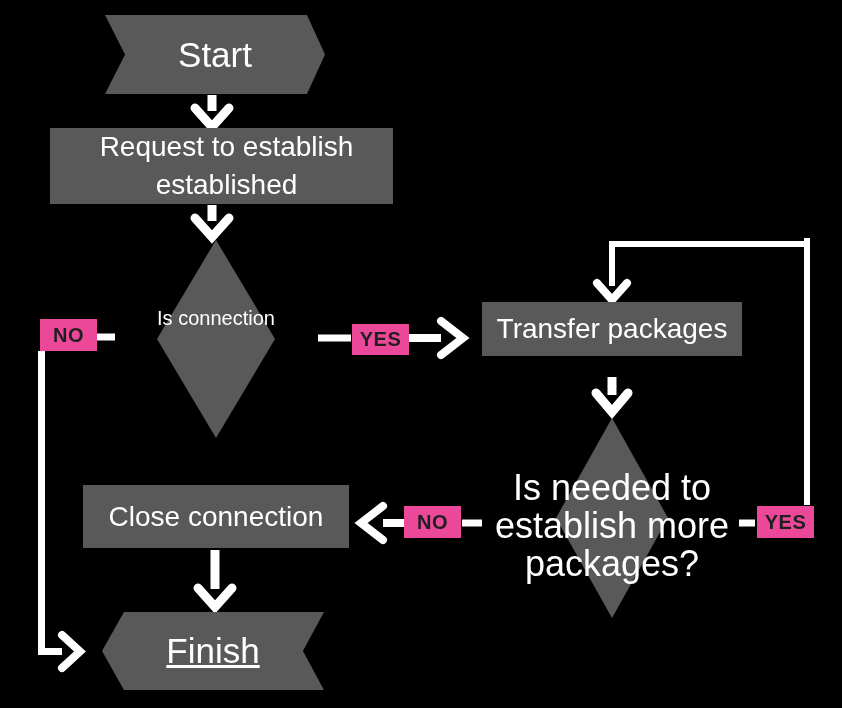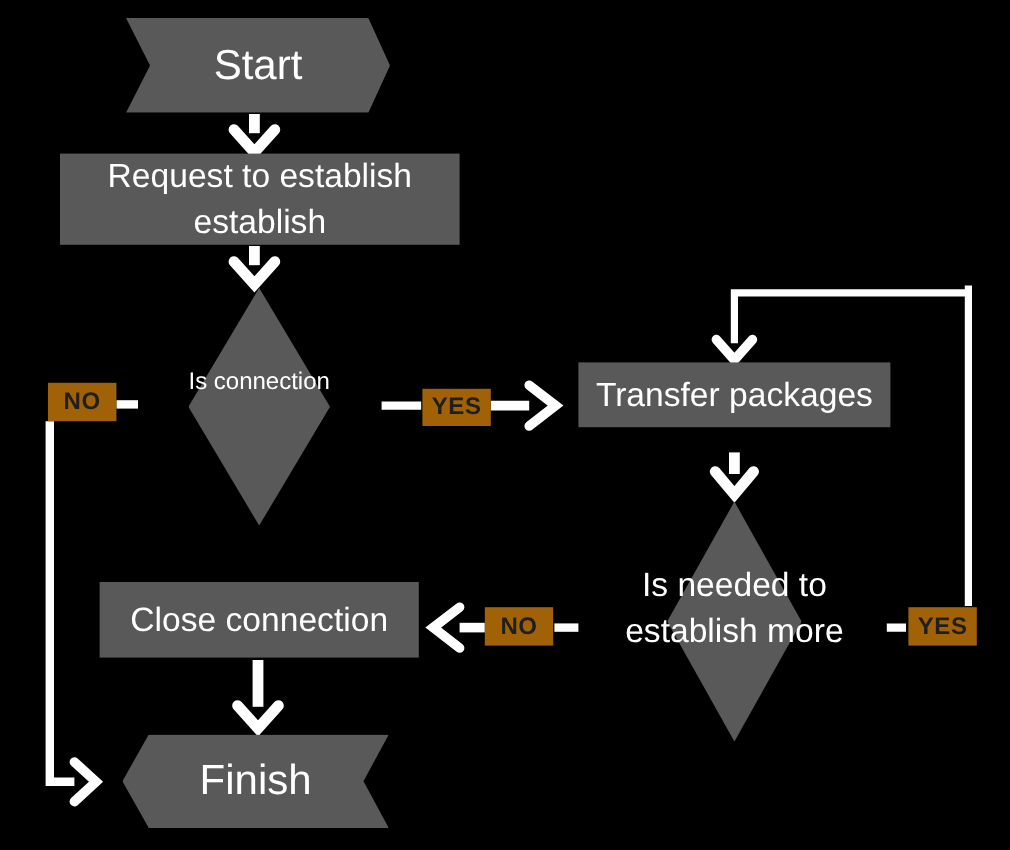--- a/index.html
+++ b/index.html
@@ -29,48 +29,49 @@
     justify-content: center;
     text-align: center;
   }
   .process { font-size: 28px; line-height: 38px; }
   .banner  { font-size: 35px; }
   .banner-start {
     clip-path: polygon(0% 0%, 91.8% 0%, 100% 50%, 91.8% 100%, 0% 100%, 9.1% 50%);
   }
   .banner-finish {
     clip-path: polygon(9.9% 0%, 100% 0%, 90.5% 50%, 100% 100%, 9.9% 100%, 0% 50%);
+    text-decoration: underline;
   }
   .diamond {
     position: absolute;
     background: #595959;
     clip-path: polygon(50% 0%, 100% 50%, 50% 100%, 0% 50%);
   }
   .diamond-text {
     position: absolute;
     color: #ffffff;
     text-align: center;
   }
   .diamond-text.d1 { font-size: 20px; line-height: 42px; }
-  .diamond-text.d2 { font-size: 28px; line-height: 38px; }
+  .diamond-text.d2 { font-size: 36px; line-height: 38px; }
   .diamond-text span, .process span { display: block; }
   .tag {
     position: absolute;
-    background: #a16207;
+    background: #ec4899;
     color: #1f1f1f;
     font-weight: 700;
     font-size: 20px;
     display: flex;
     align-items: center;
     justify-content: center;
     letter-spacing: 0.5px;
   }
   
   #n-start    { left: 105px; top: 15px;  width: 220px; height: 79px; }
-  #n-request  { left: 50px;  top: 128px; width: 333px; height: 76px; }
+  #n-request  { left: 50px;  top: 128px; width: 333px; height: 76px; padding-left: 10px; }
   #n-d1       { left: 157px; top: 240px; width: 118px; height: 198px; }
   #t-d1       { left: 96px;  top: 297px; width: 240px; }
   #n-transfer { left: 482px; top: 302px; width: 260px; height: 54px; }
   #n-d2       { left: 556px; top: 418px; width: 112px; height: 200px; }
   #t-d2       { left: 492px; top: 469px; width: 240px; }
   #n-close    { left: 83px;  top: 485px; width: 266px; height: 63px; }
   #n-finish   { left: 102px; top: 612px; width: 222px; height: 78px; }
   
   #tag-no1  { left: 40px;  top: 319px; width: 57px; height: 32px; }
   #tag-yes1 { left: 352px; top: 324px; width: 57px; height: 31px; }
@@ -149,37 +150,38 @@
     </g>
   </svg>
 
   <div class="node banner banner-start" id="n-start">
     <span>Start</span>
   </div>
 
   <div class="node process" id="n-request">
     <div>
       <span>Request to establish</span>
-      <span>establish</span>
+      <span>established</span>
     </div>
   </div>
 
   <div class="diamond" id="n-d1"></div>
   <div class="diamond-text d1" id="t-d1">
     <span>Is connection</span>
   </div>
 
   <div class="node process" id="n-transfer">
     <span>Transfer packages</span>
   </div>
 
   <div class="diamond" id="n-d2"></div>
   <div class="diamond-text d2" id="t-d2">
     <span>Is needed to</span>
     <span>establish more</span>
+    <span>packages?</span>
   </div>
 
   <div class="node process" id="n-close">
     <span>Close connection</span>
   </div>
 
   <div class="node banner banner-finish" id="n-finish">
     <span>Finish</span>
   </div>
 

